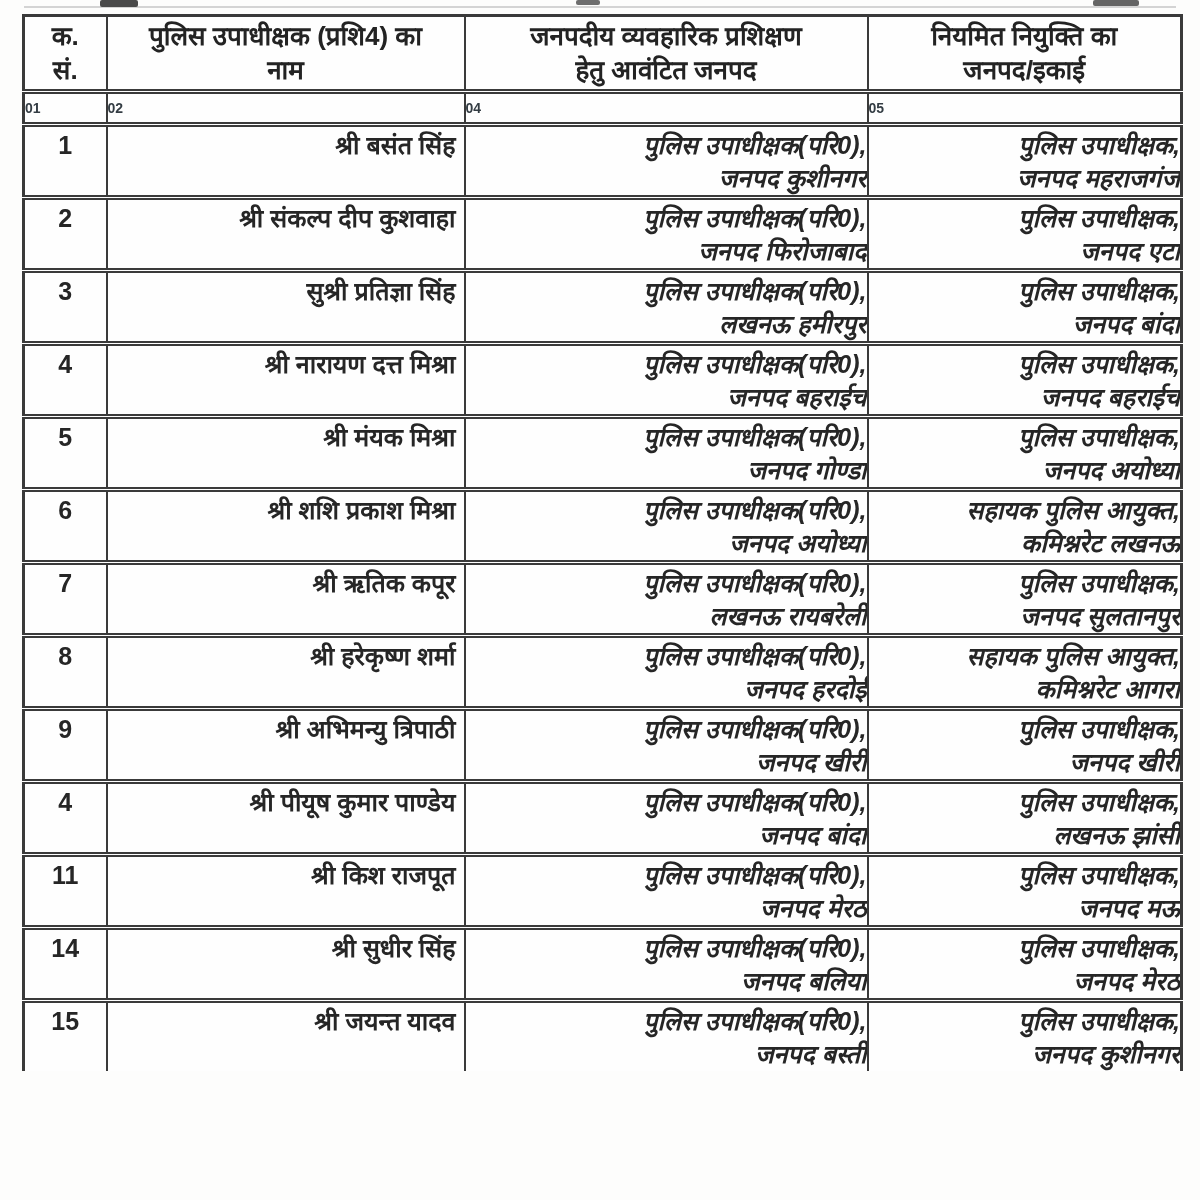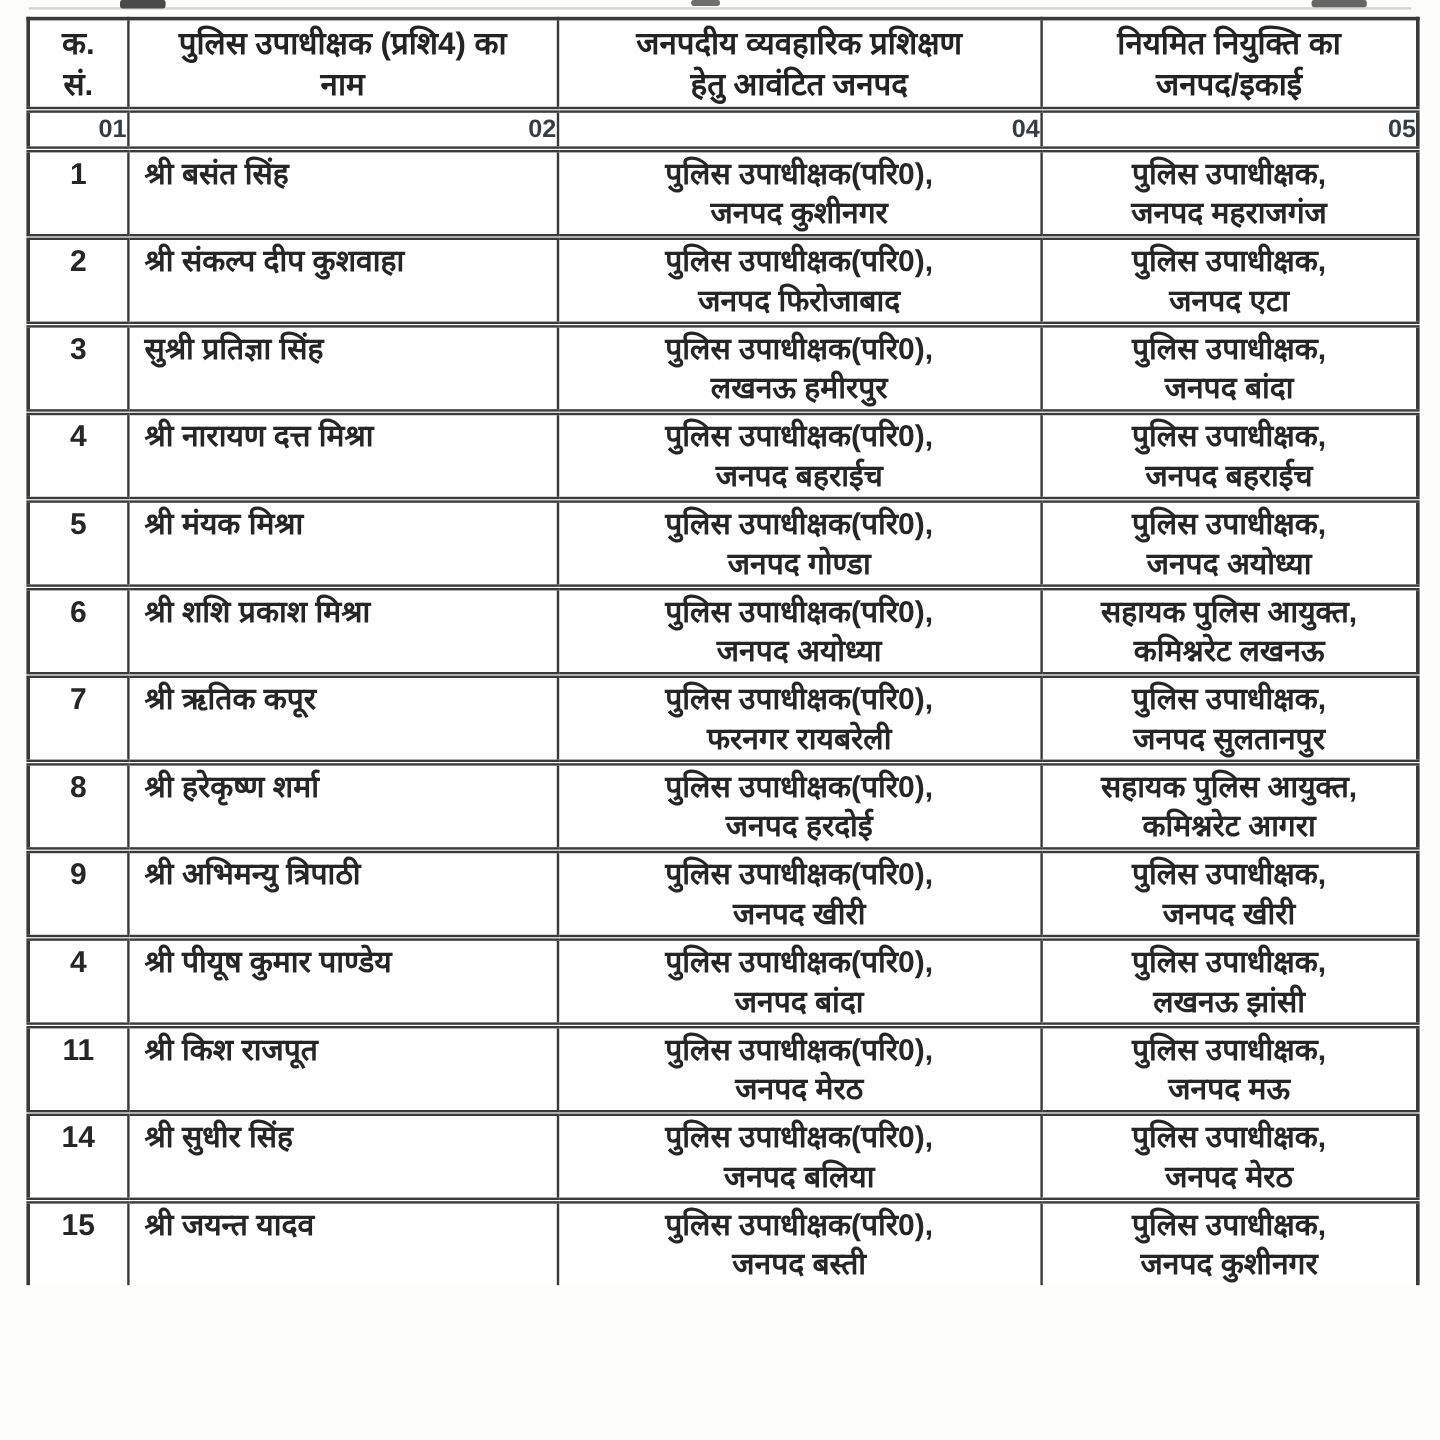--- a/index.html
+++ b/index.html
@@ -52,41 +52,41 @@
     text-align: center;
     font-size: 26px;
     font-weight: 700;
     color: #232323;
     line-height: 34px;
     border-bottom: 5px double #3a3a3a;
   }
   tr.num-row th {
     height: 28px;
     vertical-align: middle;
-    text-align: right;
-    font-size: 21px;
+    text-align: left;
+    font-size: 14px;
     font-weight: 700;
     color: #343d44;
     border-bottom: 5px double #3a3a3a;
   }
   
   tr.data-row td {
     height: 65px;
     vertical-align: top;
     font-size: 25px;
     font-weight: 600;
     color: #262626;
     border-bottom: 5px double #3a3a3a;
     line-height: 33px;
     padding-top: 2px;
   }
   tr.data-row:last-child td { border-bottom: none; height: 60px; }
   td.c-sn   { text-align: center; font-size: 22px; color: #30393f; }
-  td.c-name { text-align: left; padding-left: 13px; padding-right: 8px; }
-  td.c-center { text-align: center; }
+  td.c-name { text-align: right; padding-left: 13px; padding-right: 8px; }
+  td.c-center { text-align: right; font-style: italic; }
   .cellline { display: block; }
 </style>
 </head>
 <body>
 
 <div class="page">
 
   <div class="scan-topline"></div>
   <div class="smudge s1"></div>
   <div class="smudge s2"></div>
@@ -202,21 +202,21 @@
         <span class="cellline">सहायक पुलिस आयुक्त,</span>
         <span class="cellline">कमिश्नरेट लखनऊ</span>
       </td>
     </tr>
 
     <tr class="data-row">
       <td class="c-sn">7</td>
       <td class="c-name">श्री ऋतिक कपूर</td>
       <td class="c-center">
         <span class="cellline">पुलिस उपाधीक्षक(परि0),</span>
-        <span class="cellline">फरनगर रायबरेली</span>
+        <span class="cellline">लखनऊ रायबरेली</span>
       </td>
       <td class="c-center">
         <span class="cellline">पुलिस उपाधीक्षक,</span>
         <span class="cellline">जनपद सुलतानपुर</span>
       </td>
     </tr>
 
     <tr class="data-row">
       <td class="c-sn">8</td>
       <td class="c-name">श्री हरेकृष्ण शर्मा</td>

